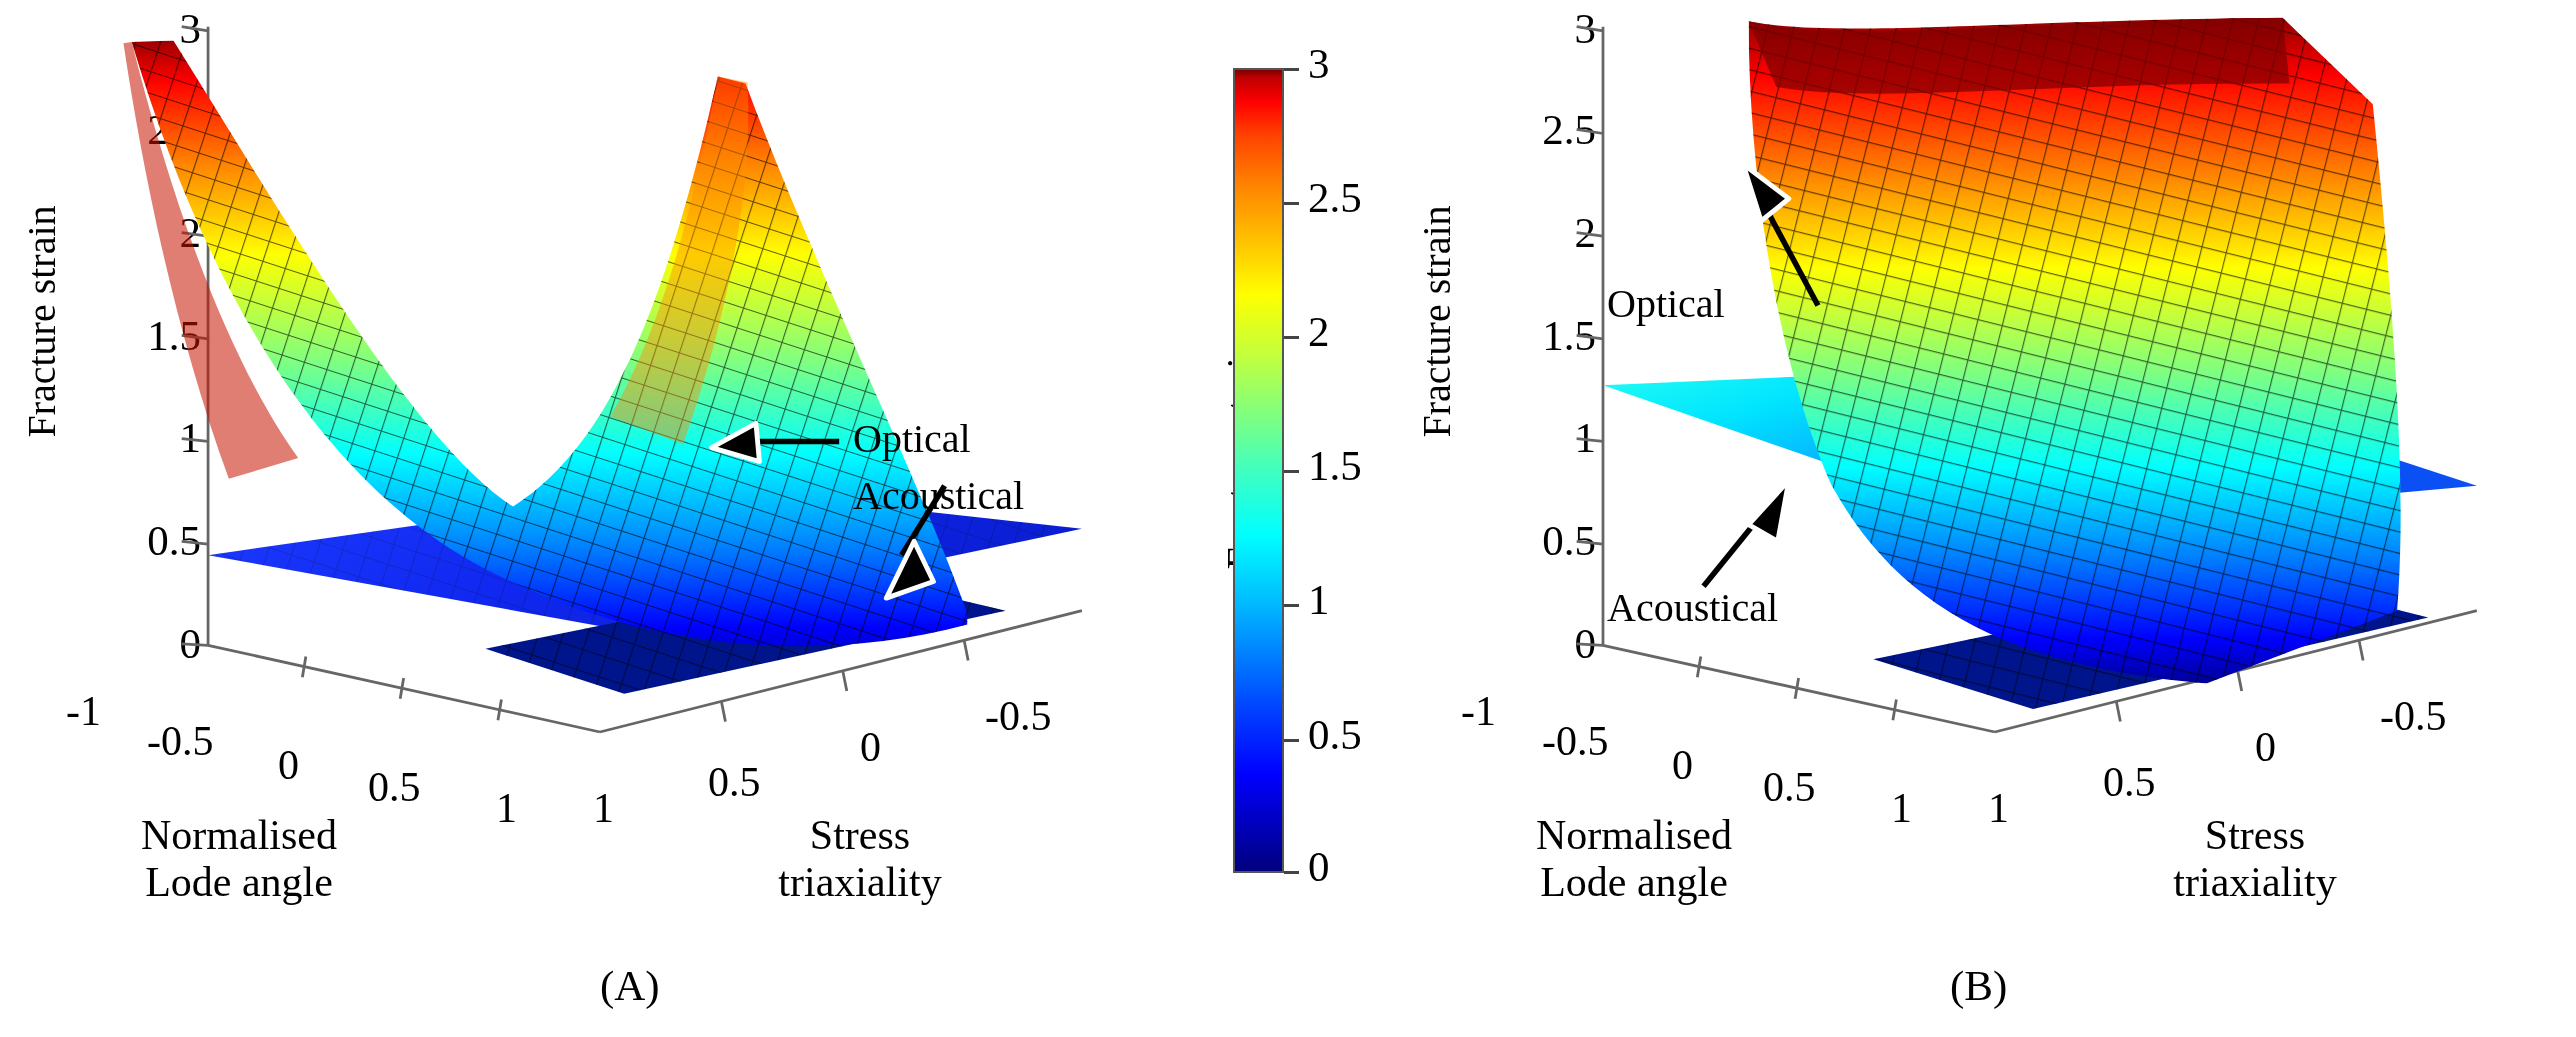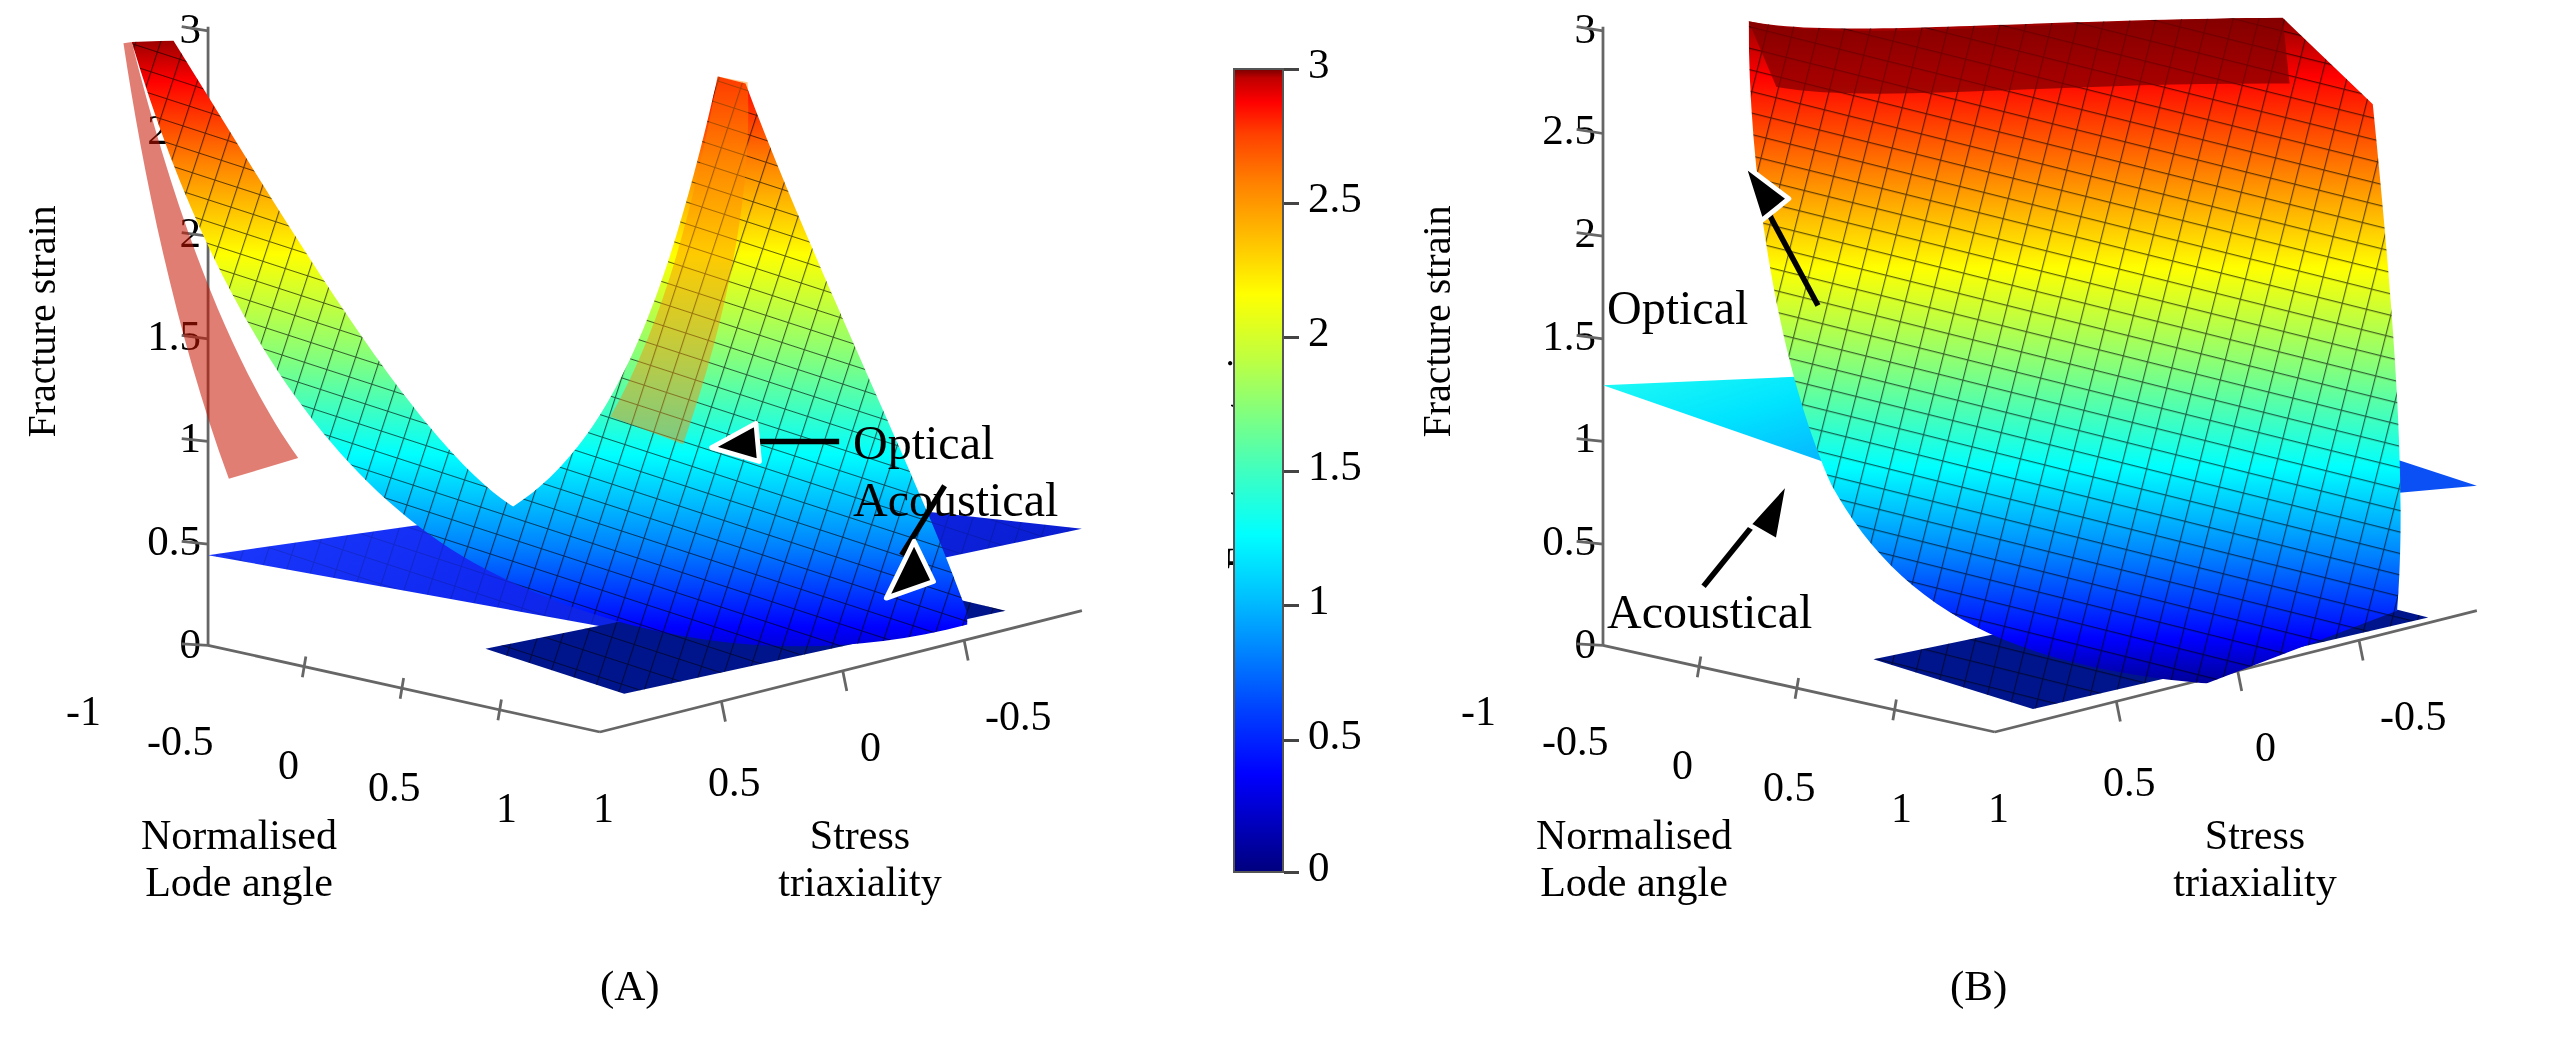--- a/index.html
+++ b/index.html
@@ -12,21 +12,21 @@
 
   .plotbox{position:absolute;left:0;top:0;width:100%;height:930px;}
 
   
   .ylab{position:absolute;transform-origin:50% 50%;
         transform:rotate(-90deg);white-space:nowrap;font-size:40px;}
   .ytick{position:absolute;font-size:43px;text-align:right;white-space:nowrap;}
   .xtick{position:absolute;font-size:42px;white-space:nowrap;}
   .axname{position:absolute;font-size:42px;white-space:nowrap;
           text-align:center;line-height:1.12;}
-  .annot{position:absolute;font-size:48px;white-space:nowrap;}
+  .annot{position:absolute;font-size:40px;white-space:nowrap;}
   .subcap{position:absolute;font-size:43px;white-space:nowrap;}
 
   
   #colorbar-group{position:absolute;left:1179px;top:0;width:208px;height:1037px;}
   #cbar-label{position:absolute;left:-64px;top:430px;width:250px;
               transform:rotate(-90deg);transform-origin:50% 50%;
               text-align:center;font-size:40px;white-space:nowrap;}
   #cbar-bar{position:absolute;left:54px;top:68px;width:51px;height:805px;
             border:2.1px solid #555;box-sizing:border-box;
             background:linear-gradient(to top,

